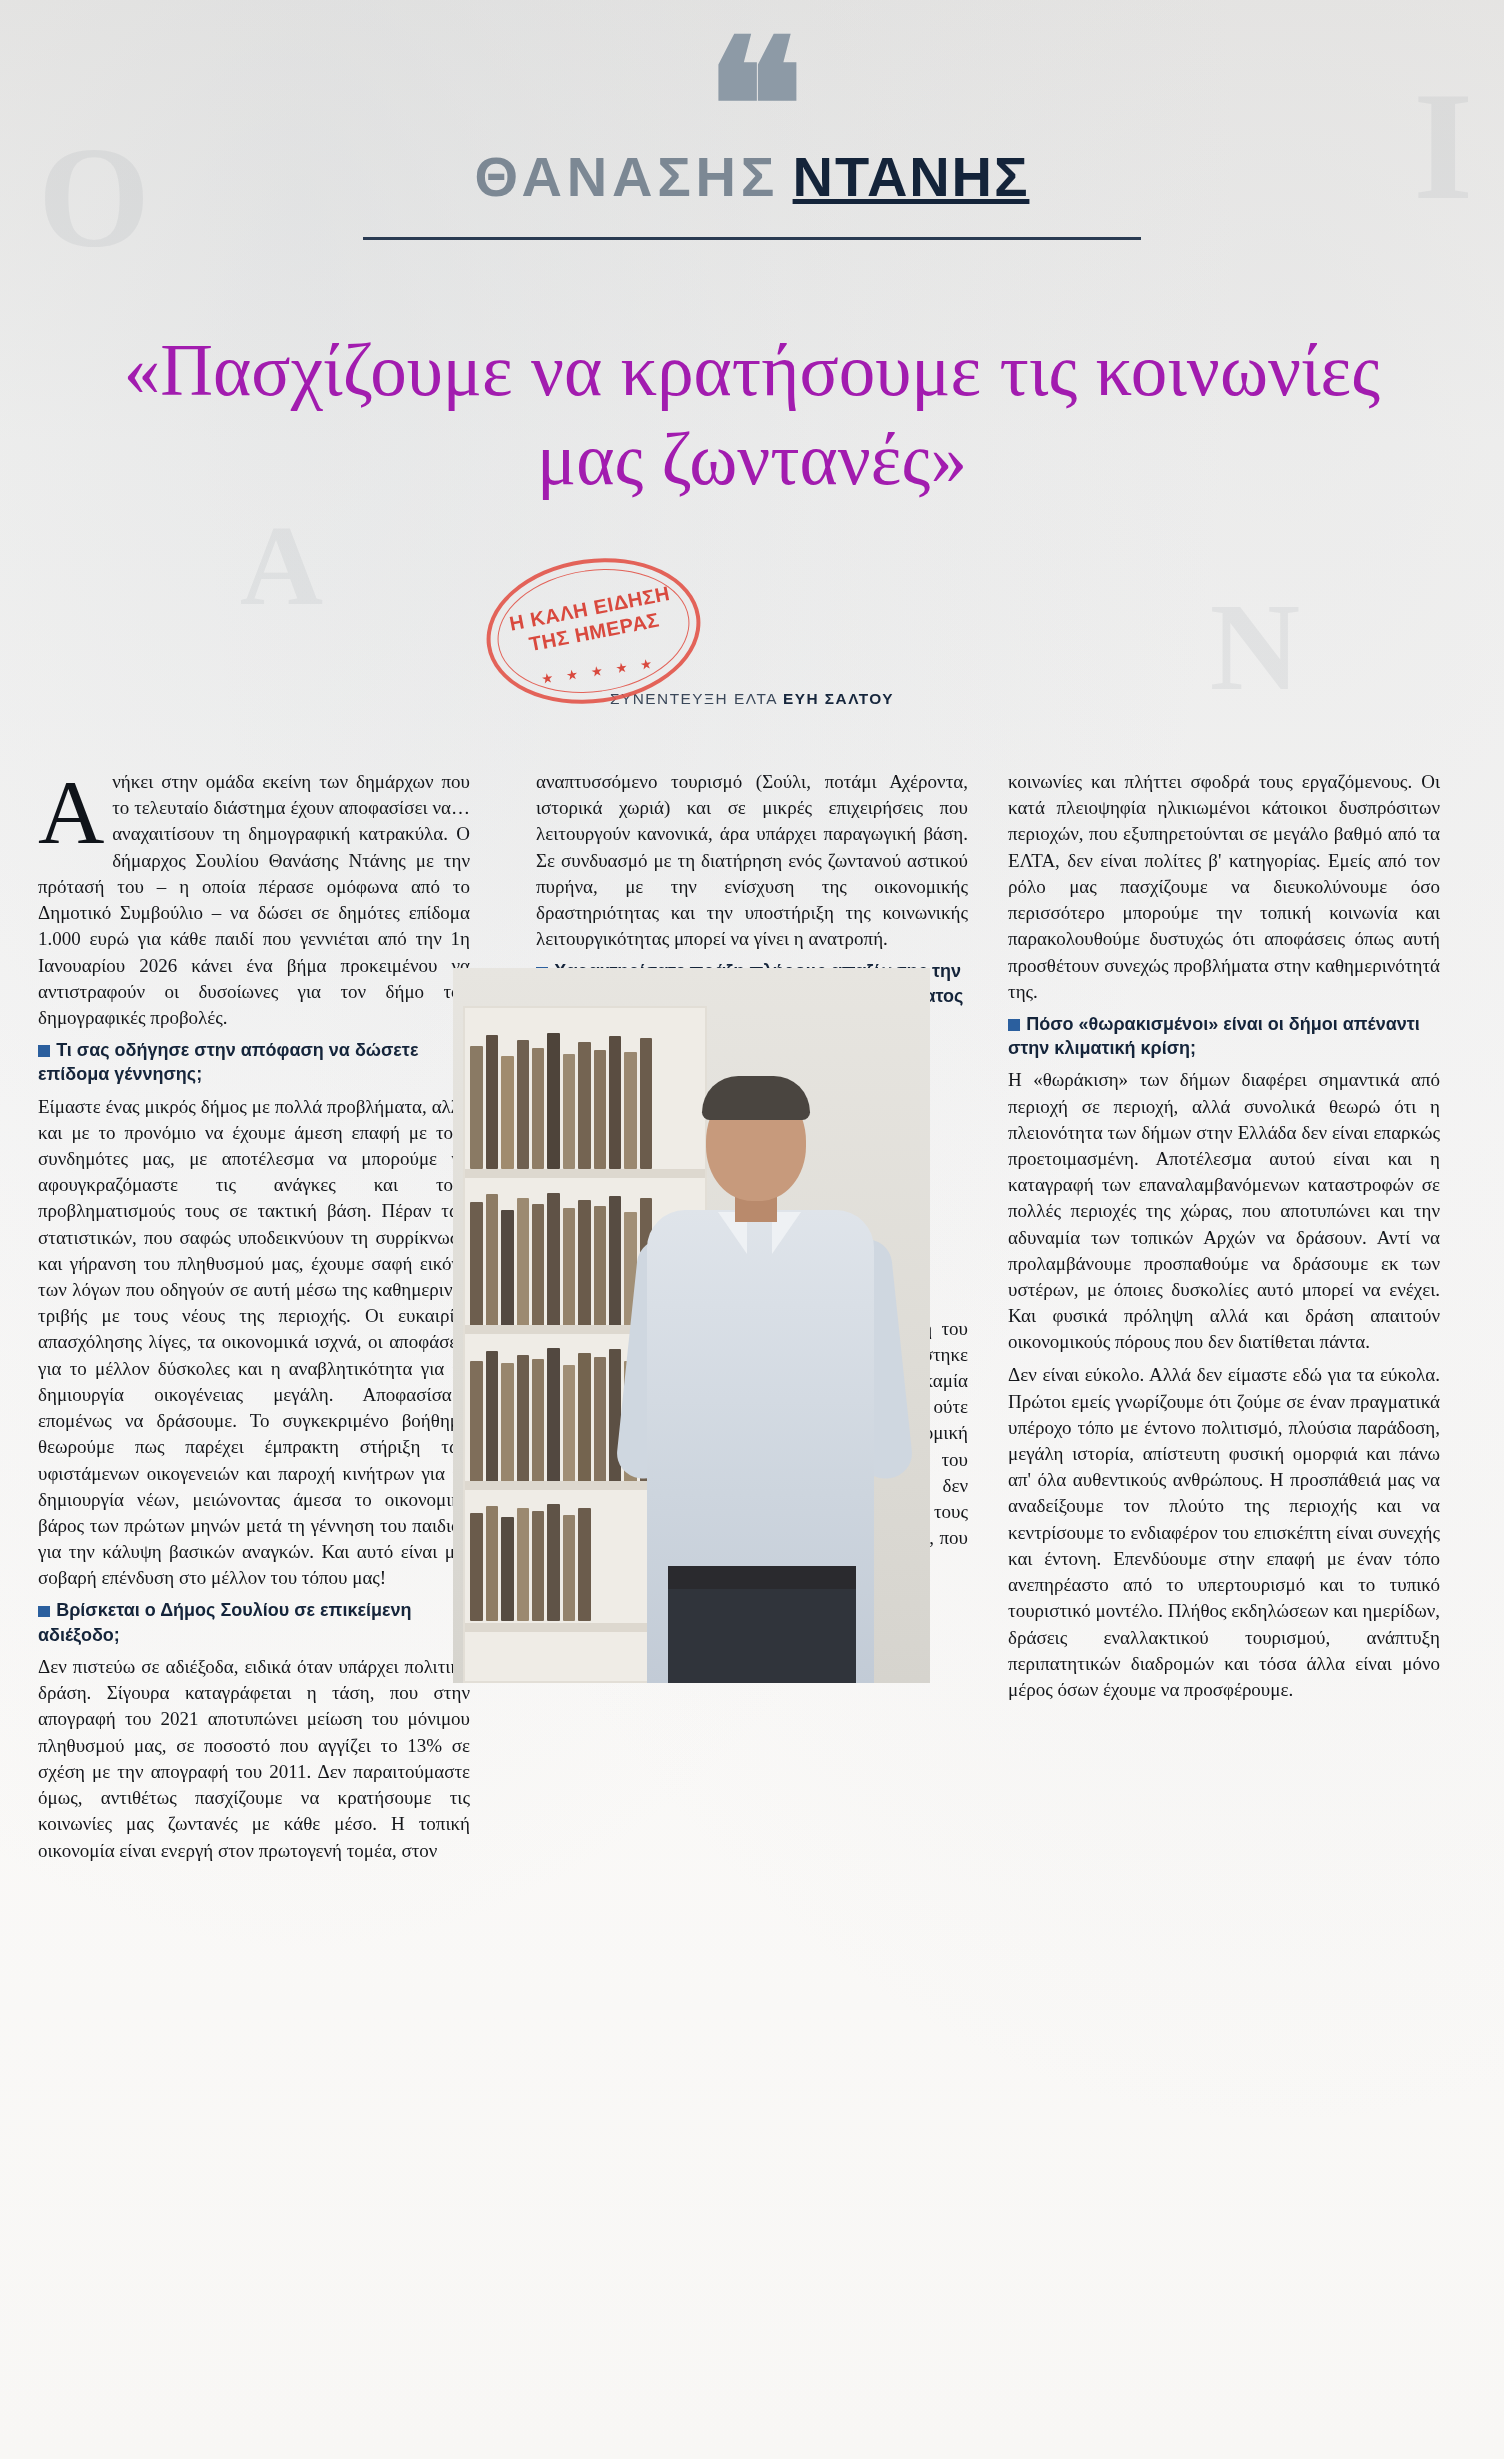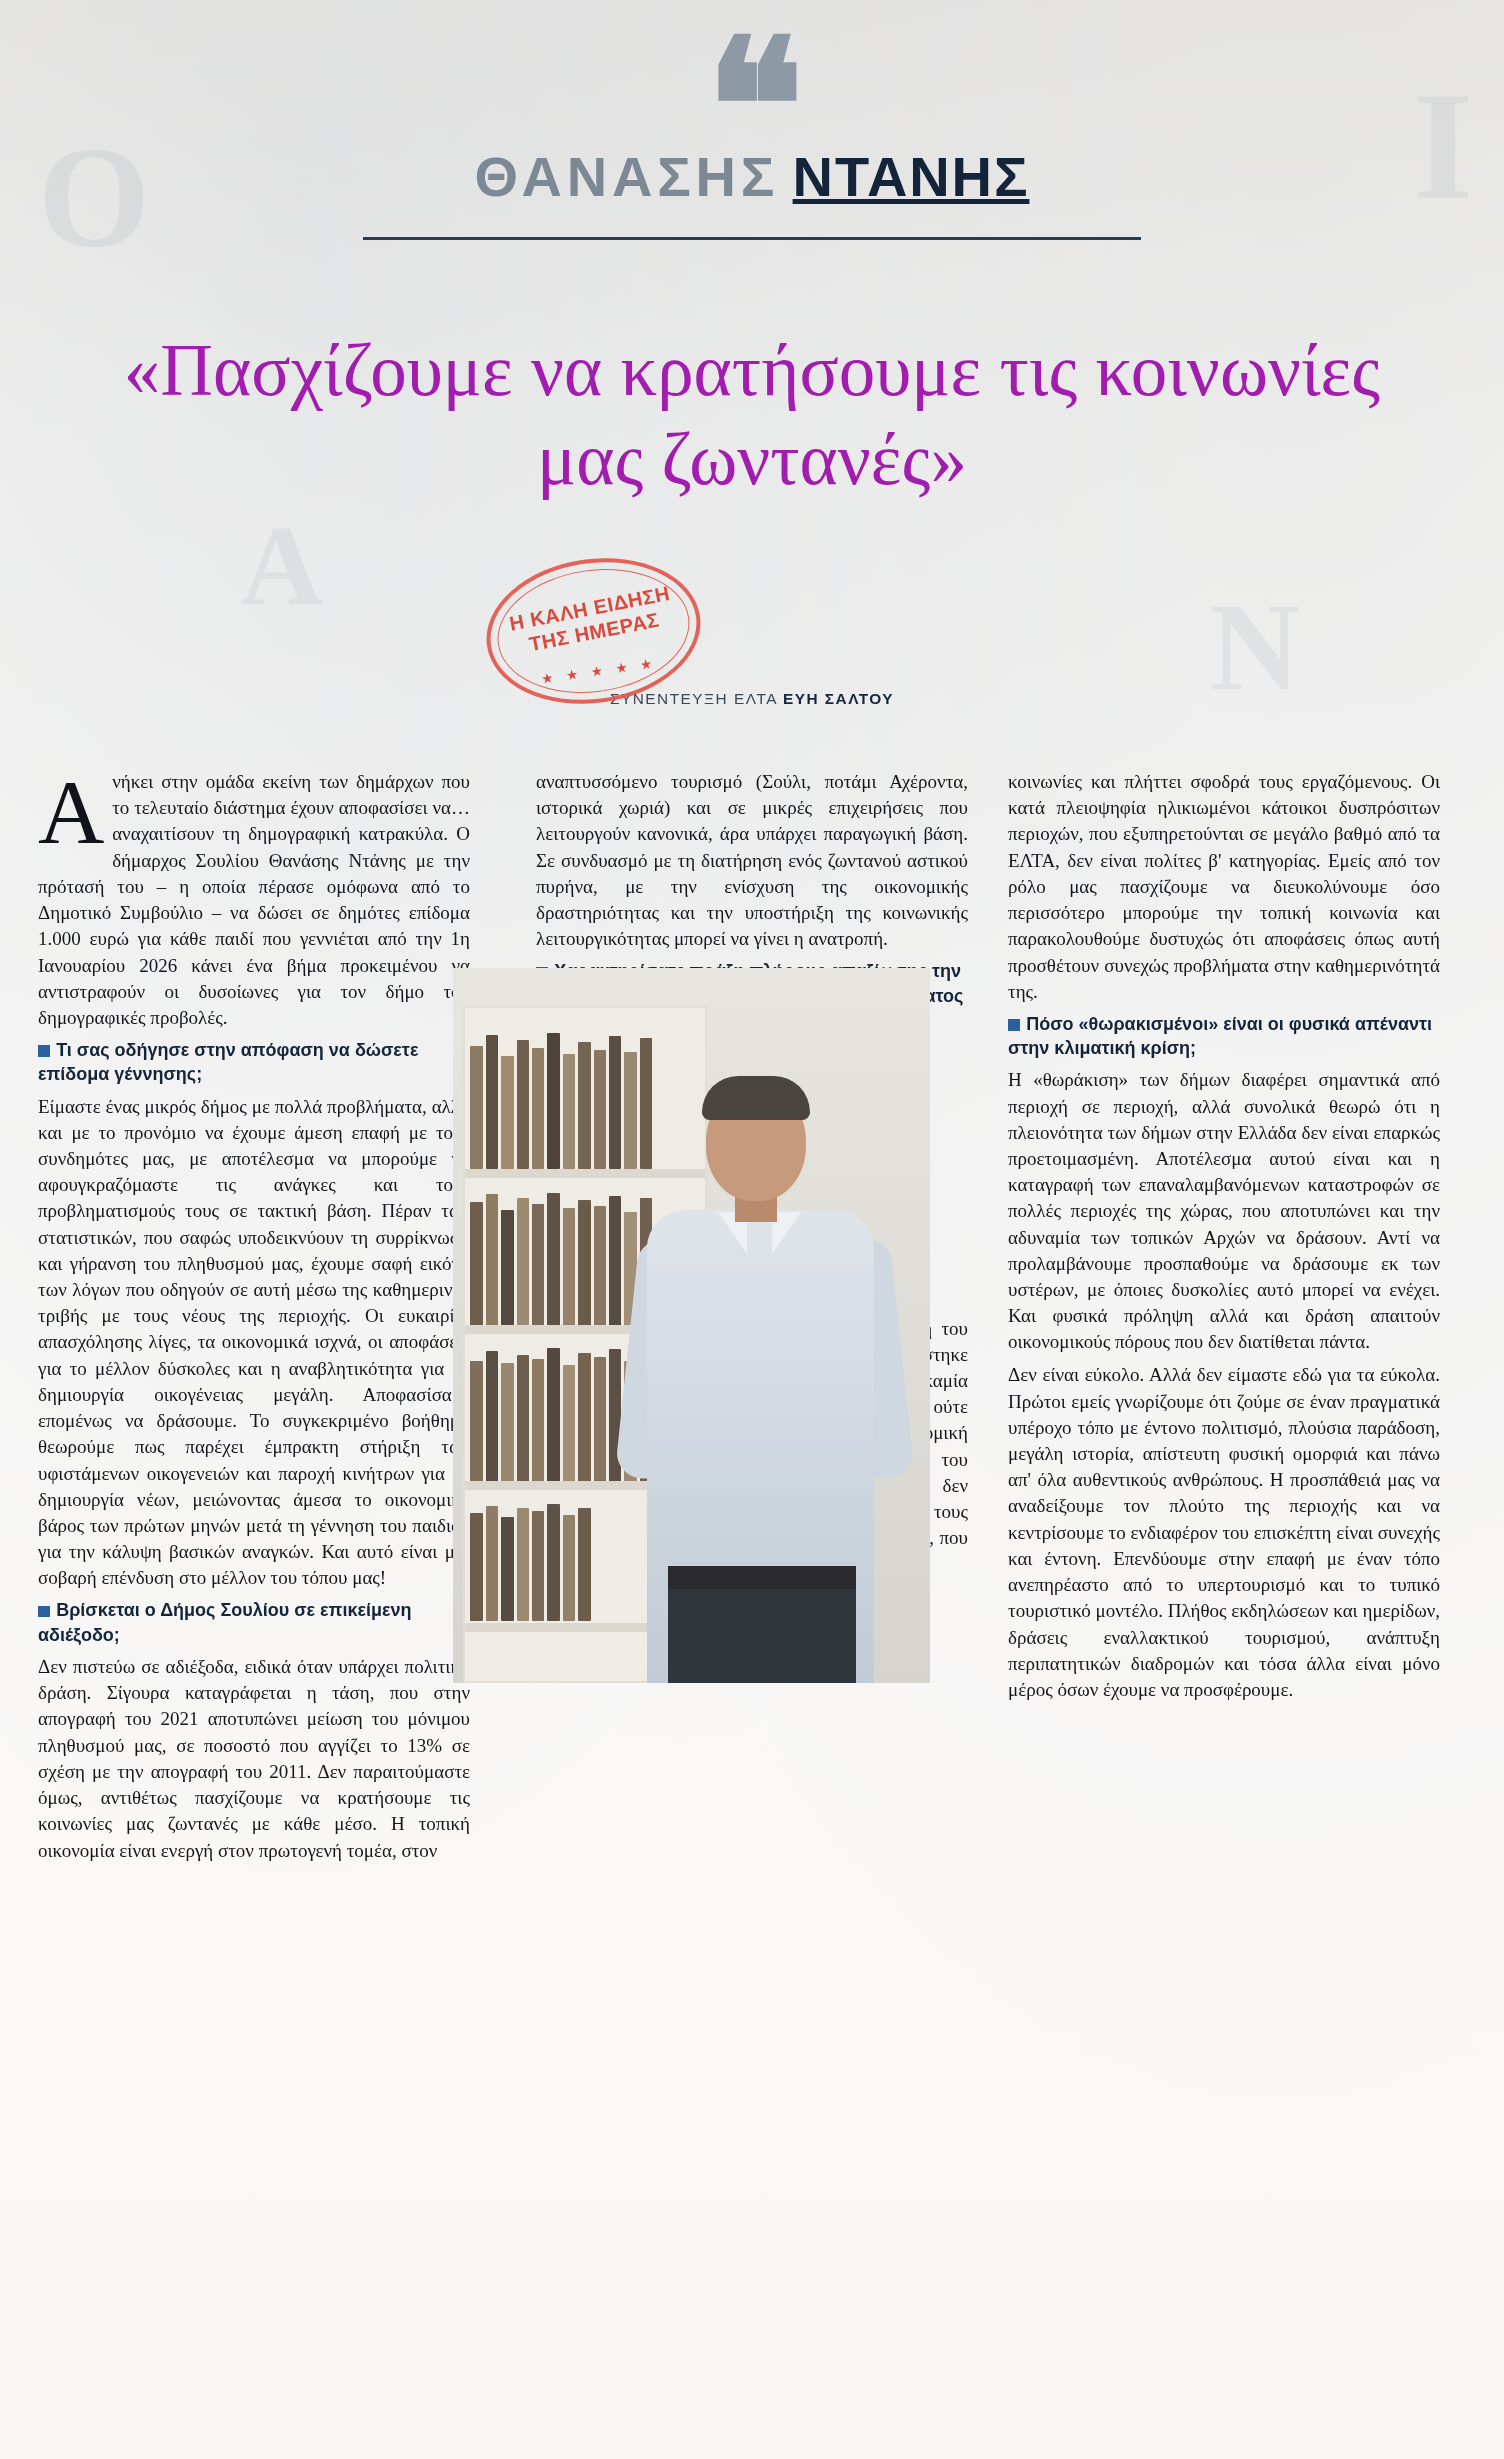--- a/index.html
+++ b/index.html
@@ -386,21 +386,21 @@
       <p class="q"><span class="bullet"></span><span>Χαρακτηρίσατε πράξη πλήρους απαξίωσης την αιφνίδια απόφαση κατάργησης του καταστήματος ΕΛΤΑ Παραμυθιάς…</span></p>
       <div class="pullquote">
         <span class="mark">❚</span><span>«Το συγκεκριμένο βοήθημα θεωρούμε πως παρέχει έμπρακτη στήριξη των υφιστάμενων οικογενειών και παροχή κινήτρων για τη δημιουργία νέων»</span>
         <span class="attrib">τονίζει ο δήμαρχος Σουλίου Θανάσης Ντάνης</span>
       </div>
       <p>Όντως έτσι είναι. Για την επικείμενη κατάργηση του καταστήματος ΕΛΤΑ στην Παραμυθιά αιφνιδιάστηκε ολόκληρη η τοπική κοινωνία. Δεν προηγήθηκε καμία ενημέρωση, δεν υπήρξε καμία διαβούλευση, ούτε ζητήθηκε η συνδρομή ή η άποψή μας. Η οικονομική εξυγίανση του οργανισμού είναι η άλλη όψη του νομίσματος, αλλά ο κοινωνικός αντίκτυπος δεν ελήφθηκε υπόψη. Δηλώσαμε, λοιπόν, σε όλους τους τόνους ότι πρόκειται για μια λανθασμένη απόφαση, που απαξιώνει πλήρως τις τοπικές</p>
     </div>
 
     <div class="col c3">
       <p>κοινωνίες και πλήττει σφοδρά τους εργαζόμενους. Οι κατά πλειοψηφία ηλικιωμένοι κάτοικοι δυσπρόσιτων περιοχών, που εξυπηρετούνται σε μεγάλο βαθμό από τα ΕΛΤΑ, δεν είναι πολίτες β' κατηγορίας. Εμείς από τον ρόλο μας πασχίζουμε να διευκολύνουμε όσο περισσότερο μπορούμε την τοπική κοινωνία και παρακολουθούμε δυστυχώς ότι αποφάσεις όπως αυτή προσθέτουν συνεχώς προβλήματα στην καθημερινότητά της.</p>
-      <p class="q"><span class="bullet"></span><span>Πόσο «θωρακισμένοι» είναι οι φυσικά απέναντι στην κλιματική κρίση;</span></p>
+      <p class="q"><span class="bullet"></span><span>Πόσο «θωρακισμένοι» είναι οι δήμοι απέναντι στην κλιματική κρίση;</span></p>
       <p>Η «θωράκιση» των δήμων διαφέρει σημαντικά από περιοχή σε περιοχή, αλλά συνολικά θεωρώ ότι η πλειονότητα των δήμων στην Ελλάδα δεν είναι επαρκώς προετοιμασμένη. Αποτέλεσμα αυτού είναι και η καταγραφή των επαναλαμβανόμενων καταστροφών σε πολλές περιοχές της χώρας, που αποτυπώνει και την αδυναμία των τοπικών Αρχών να δράσουν. Αντί να προλαμβάνουμε προσπαθούμε να δράσουμε εκ των υστέρων, με όποιες δυσκολίες αυτό μπορεί να ενέχει. Και φυσικά πρόληψη αλλά και δράση απαιτούν οικονομικούς πόρους που δεν διατίθεται πάντα.</p>
       <p>Δεν είναι εύκολο. Αλλά δεν είμαστε εδώ για τα εύκολα. Πρώτοι εμείς γνωρίζουμε ότι ζούμε σε έναν πραγματικά υπέροχο τόπο με έντονο πολιτισμό, πλούσια παράδοση, μεγάλη ιστορία, απίστευτη φυσική ομορφιά και πάνω απ' όλα αυθεντικούς ανθρώπους. Η προσπάθειά μας να αναδείξουμε τον πλούτο της περιοχής και να κεντρίσουμε το ενδιαφέρον του επισκέπτη είναι συνεχής και έντονη. Επενδύουμε στην επαφή με έναν τόπο ανεπηρέαστο από το υπερτουρισμό και το τυπικό τουριστικό μοντέλο. Πλήθος εκδηλώσεων και ημερίδων, δράσεις εναλλακτικού τουρισμού, ανάπτυξη περιπατητικών διαδρομών και τόσα άλλα είναι μόνο μέρος όσων έχουμε να προσφέρουμε.</p>
     </div>
   </div>
 
   <div class="stamp">
     <div class="ring"></div>
     <div class="ring inner"></div>
     <div class="txt">
       <div>Η ΚΑΛΗ ΕΙΔΗΣΗ</div>

